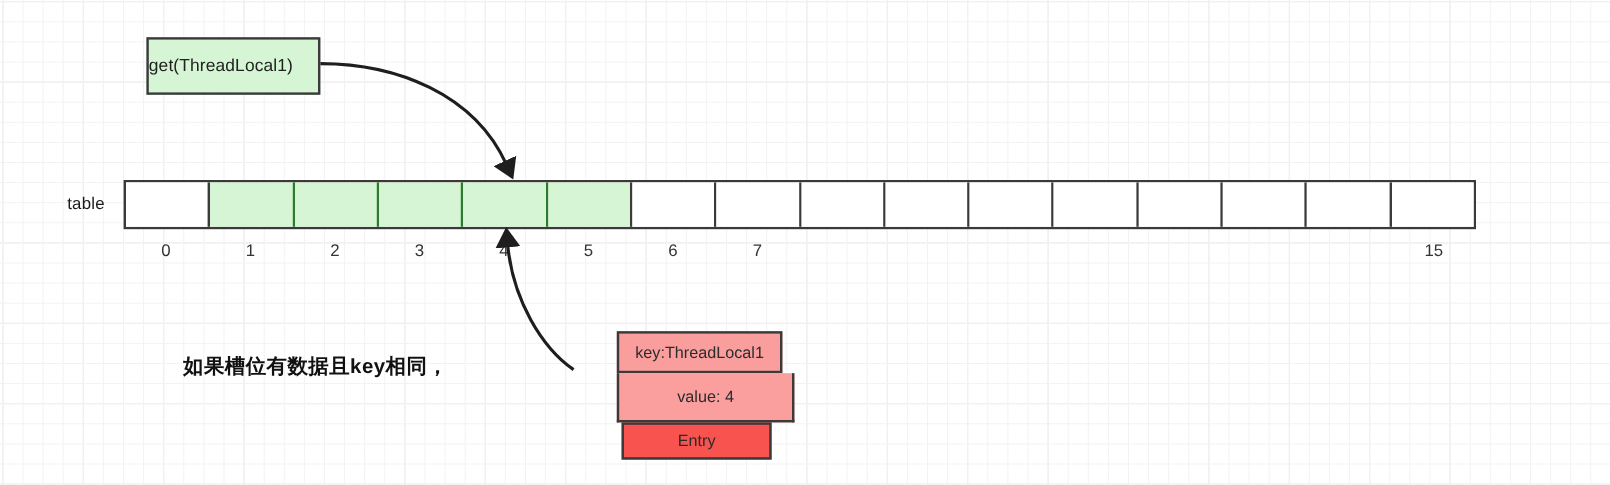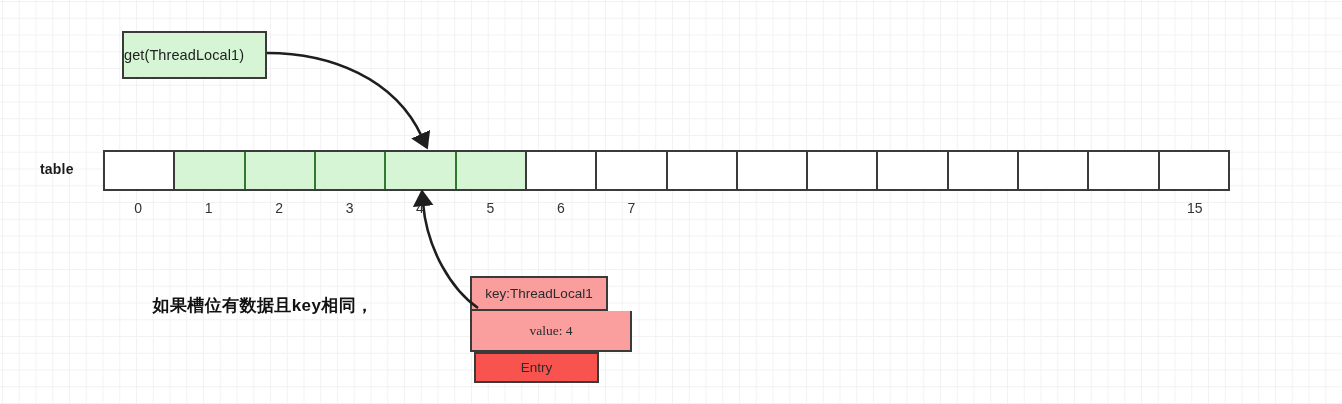--- a/index.html
+++ b/index.html
@@ -45,24 +45,24 @@
     align-items: center;
     justify-content: flex-start;
     font-size: 14.5px;
     color: #222222;
     letter-spacing: 0.1px;
   }
 
   
   .table-label {
     position: absolute;
-    left: 40px;
+    left: 56px;
     top: 161px;
     font-size: 14px;
-    font-weight: bold;
+    font-weight: normal;
     color: #1a1a1a;
     letter-spacing: 0.2px;
     text-align: right;
   }
   .table-row {
     position: absolute;
     left: 103px;
     top: 150px;
     width: 1127px;
     height: 41px;
@@ -118,36 +118,36 @@
   
   .entry-key, .entry-value, .entry-title {
     position: absolute;
     box-sizing: border-box;
     display: flex;
     align-items: center;
     justify-content: center;
     color: #2b2b2b;
     border: 2px solid #3a3a3a;
     font-size: 13.5px;
+    margin-left: 44px;
   }
   .entry-key {
     left: 470px;
     top: 276px;
     width: 138px;
     height: 35px;
     background: #fa9d9d;
   }
   .entry-value {
     left: 470px;
     top: 311px;
-    width: 162px;
+    width: 148px;
     height: 41px;
     background: #fb9e9e;
     border-top: none;
-    font-family: Liberation Serif, serif;
   }
   .entry-title {
     left: 474px;
     top: 352px;
     width: 125px;
     height: 31px;
     background: #f9534f;
   }
 
   

